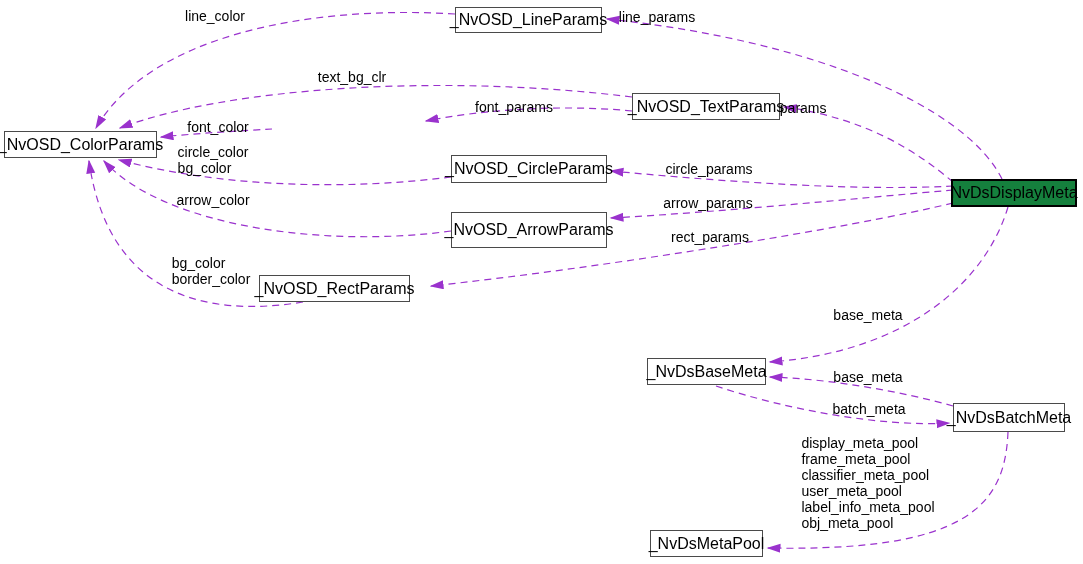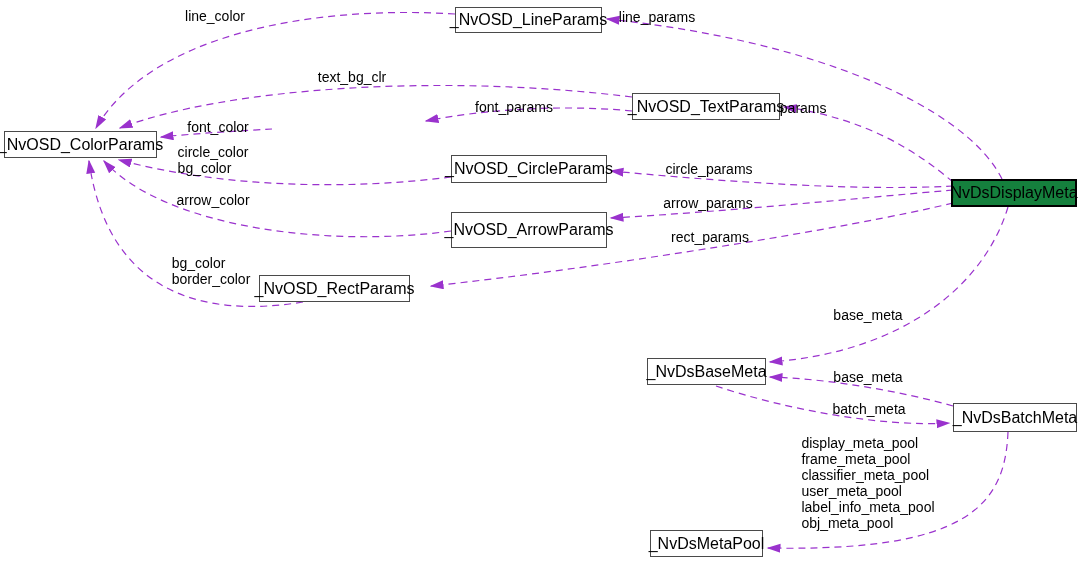--- a/index.html
+++ b/index.html
@@ -138,15 +138,15 @@
       <div>obj_meta_pool</div>
     </div>
     <div class="node" style="left: 455px; top: 7px; width: 147px; height: 26px;">_NvOSD_LineParams</div>
     <div class="node" style="left: 632px; top: 93px; width: 148px; height: 27px;">_NvOSD_TextParams</div>
     <div class="node" style="left: 4px; top: 131px; width: 153px; height: 27px;">_NvOSD_ColorParams</div>
     <div class="node" style="left: 451px; top: 155px; width: 156px; height: 28px;">_NvOSD_CircleParams</div>
     <div class="node" style="left: 451px; top: 212px; width: 156px; height: 36px;">_NvOSD_ArrowParams</div>
     <div class="node" style="left: 259px; top: 275px; width: 151px; height: 27px;">_NvOSD_RectParams</div>
     <div class="node highlighted" style="left: 951px; top: 179px; width: 126px; height: 28px;">NvDsDisplayMeta</div>
     <div class="node" style="left: 647px; top: 358px; width: 119px; height: 27px;">_NvDsBaseMeta</div>
-    <div class="node" style="left: 953px; top: 403px; width: 124px; height: 29px;">_NvDsBatchMeta</div>
+    <div class="node" style="left: 953px; top: 403px; width: 112px; height: 29px;">_NvDsBatchMeta</div>
     <div class="node" style="left: 650px; top: 530px; width: 113px; height: 27px;">_NvDsMetaPool</div>
   </div>
 
 </body></html>

